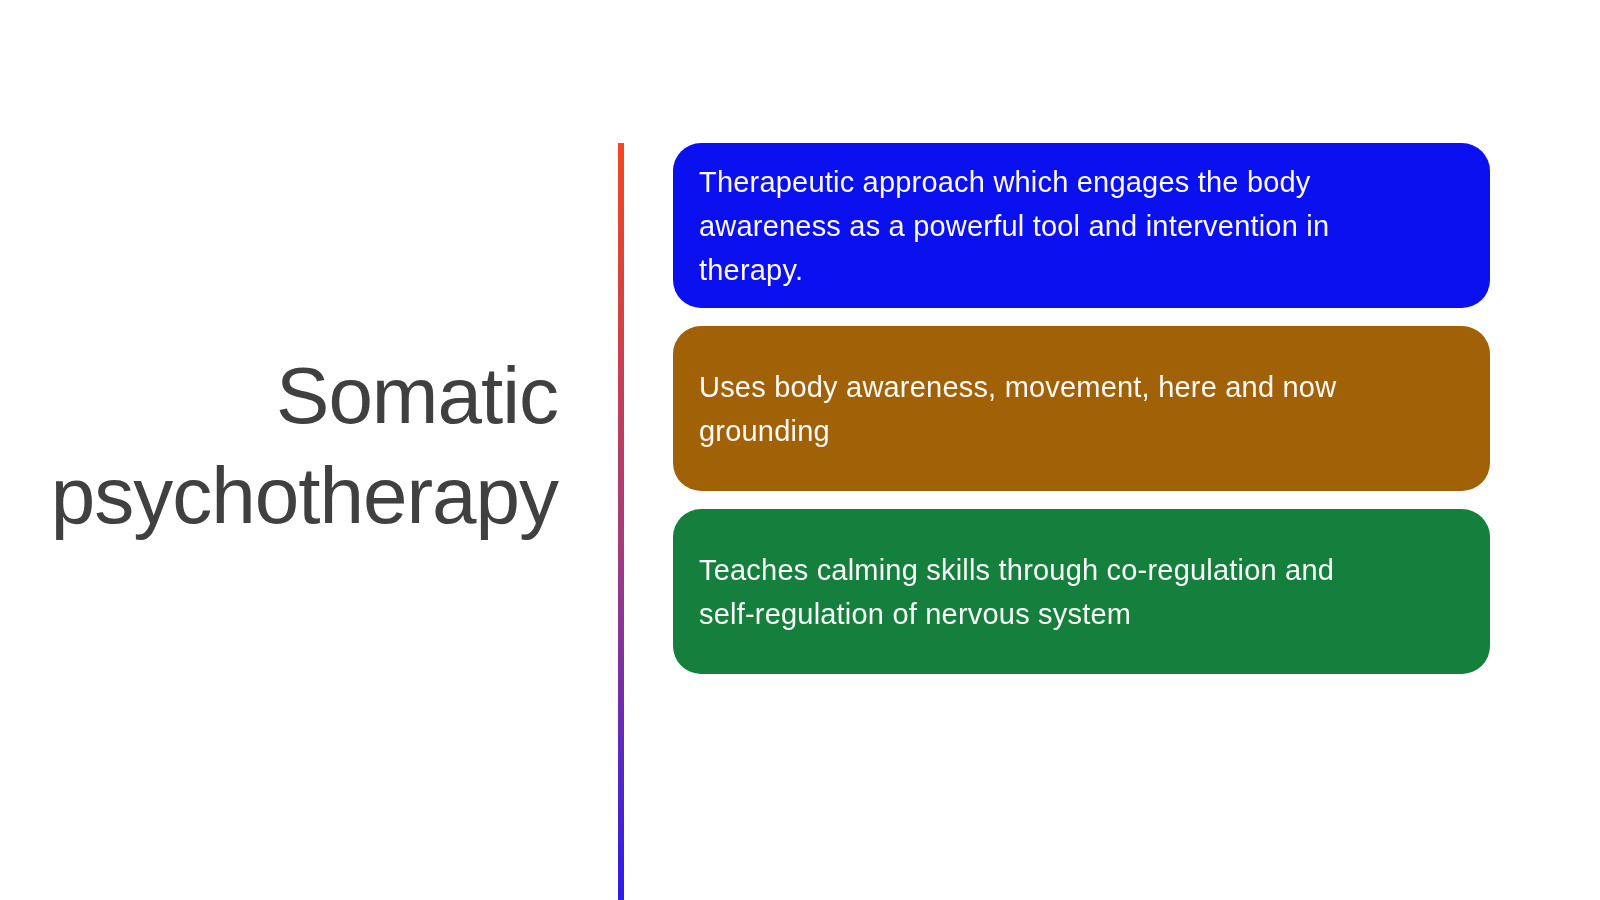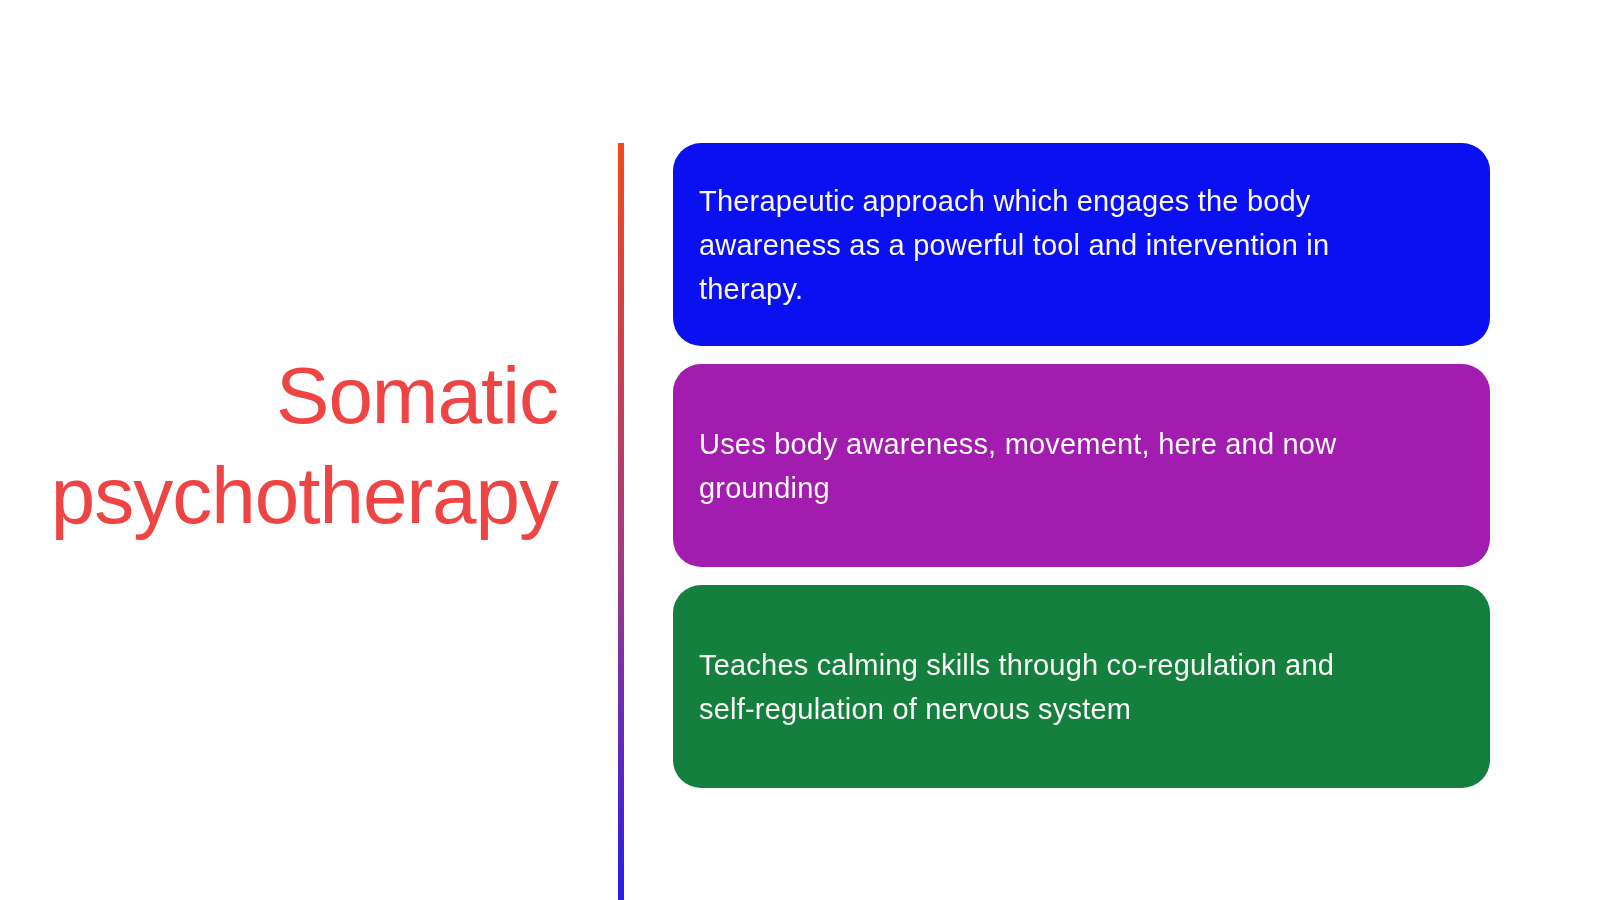--- a/index.html
+++ b/index.html
@@ -19,21 +19,21 @@
     position: absolute;
     left: 26px;
     top: 346px;
     width: 532px;
     margin: 0;
     text-align: right;
     font-size: 80px;
     line-height: 100px;
     font-weight: 500;
     letter-spacing: -1px;
-    color: #ef4444;
+    color: #404040;
     white-space: pre-line;
   }
   .divider {
     position: absolute;
     left: 618px;
     top: 143px;
     width: 6px;
     height: 757px;
     
     background: #999;
@@ -41,21 +41,21 @@
   .boxes {
     position: absolute;
     left: 673px;
     top: 143px;
     width: 817px;
     display: flex;
     flex-direction: column;
     gap: 18px;
   }
   .box {
-    height: 203px;
+    height: 165px;
     border-radius: 28px;
     display: flex;
     align-items: center;
     box-sizing: border-box;
     padding: 0 40px 0 26px;
   }
   .box-text {
     margin: 0;
     color: #fbf9f7;
     font-size: 29px;
@@ -76,21 +76,21 @@
   <div class="divider" style="background: linear-gradient(rgb(244, 71, 29) 0%, rgb(162, 58, 128) 55%, rgb(42, 27, 240) 100%);"></div>
 
   <div class="boxes">
 
     <div class="box" style="background: rgb(11, 16, 241);">
       <p class="box-text">Therapeutic approach which engages the body
 awareness as a powerful tool and intervention in
 therapy.</p>
     </div>
 
-    <div class="box" style="background: #a21caf;">
+    <div class="box" style="background: #a16207;">
       <p class="box-text">Uses body awareness, movement, here and now
 grounding</p>
     </div>
 
     <div class="box" style="background: #15803d;">
       <p class="box-text">Teaches calming skills through co-regulation and
 self-regulation of nervous system</p>
     </div>
 
 

